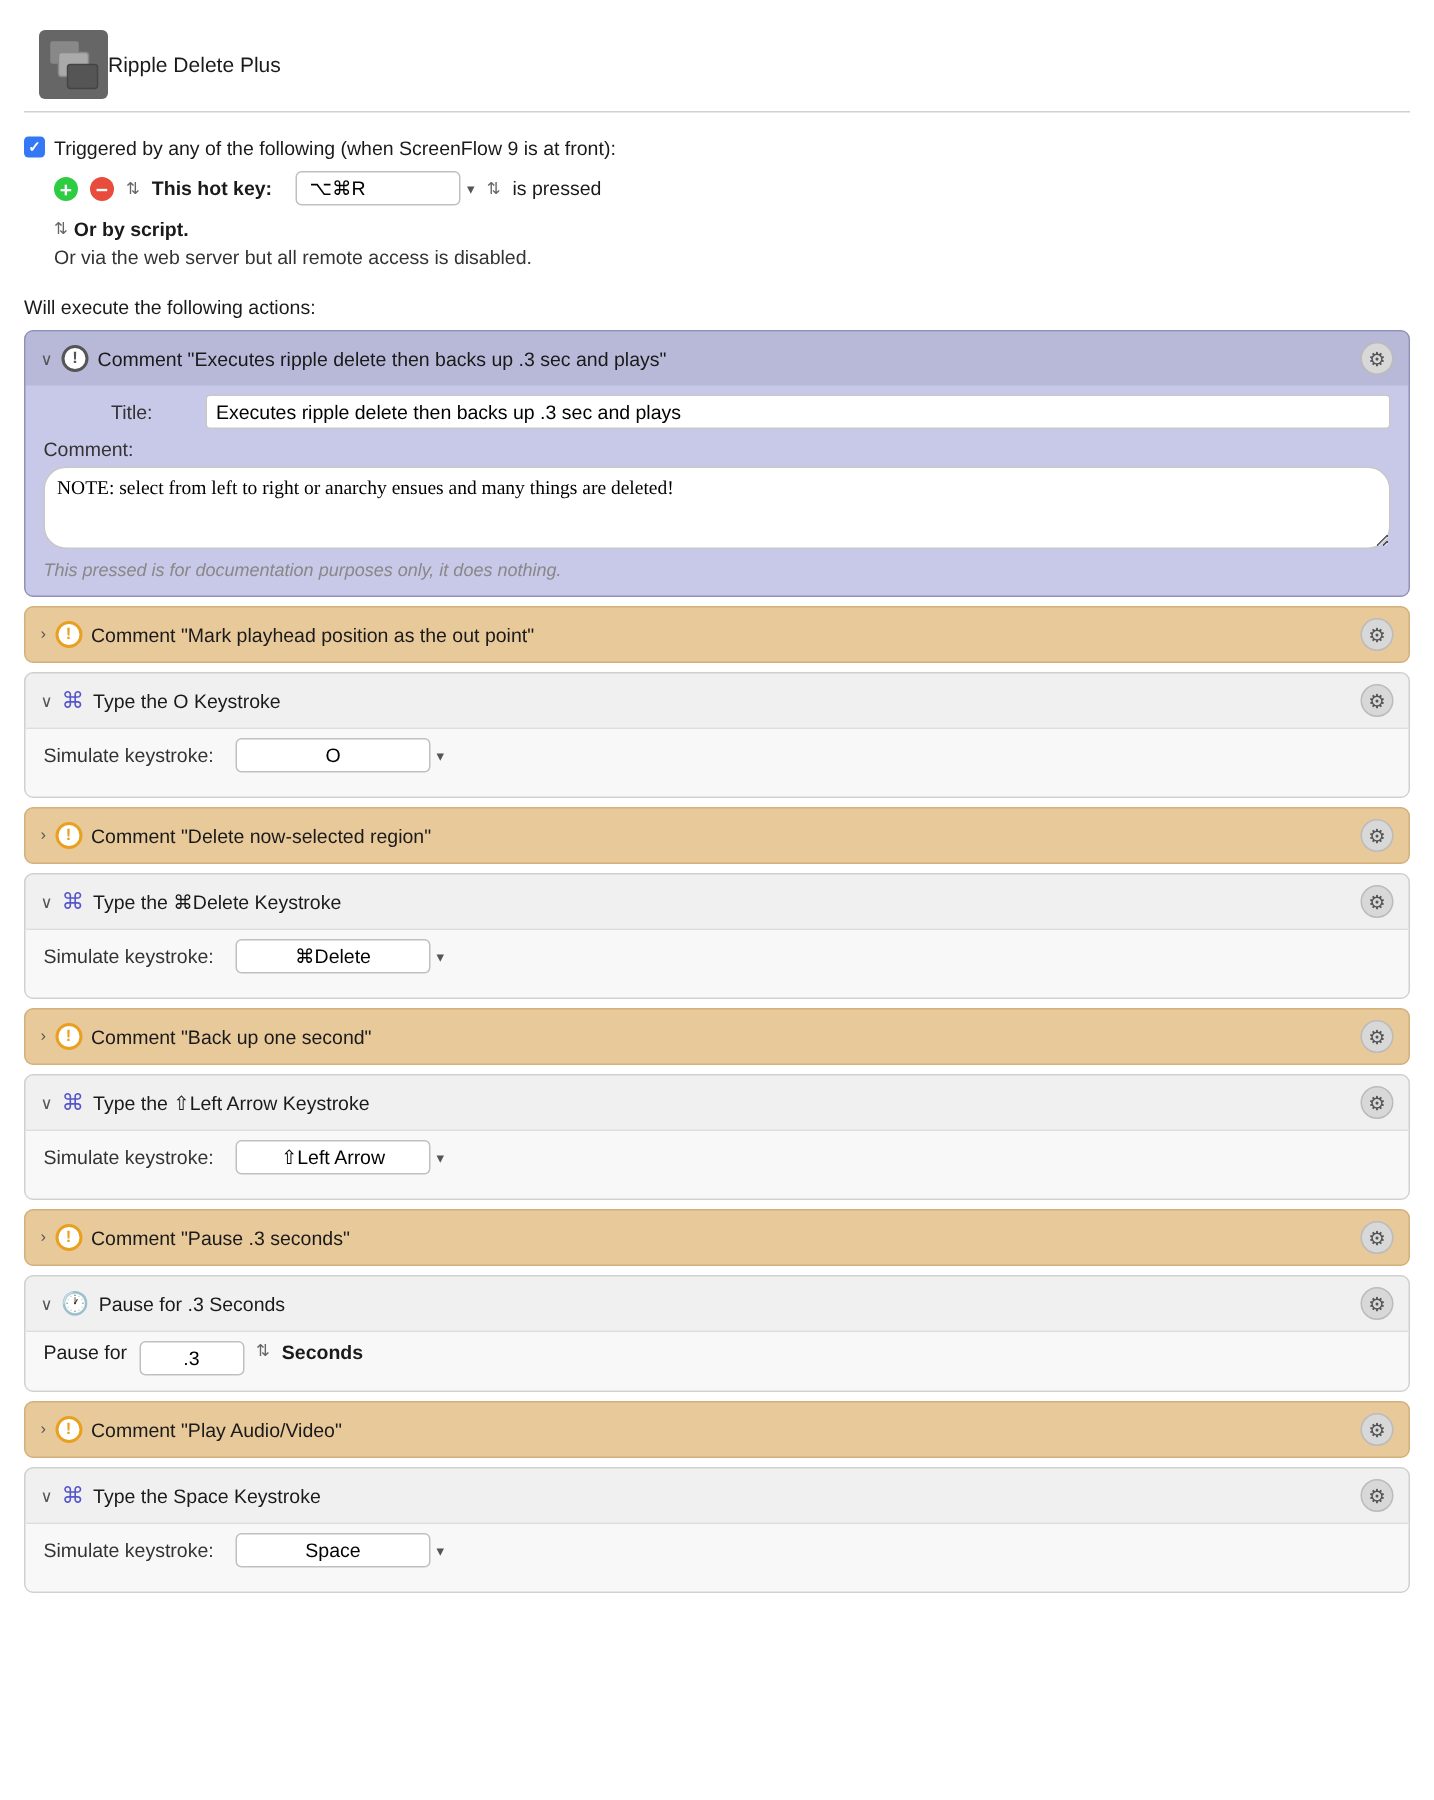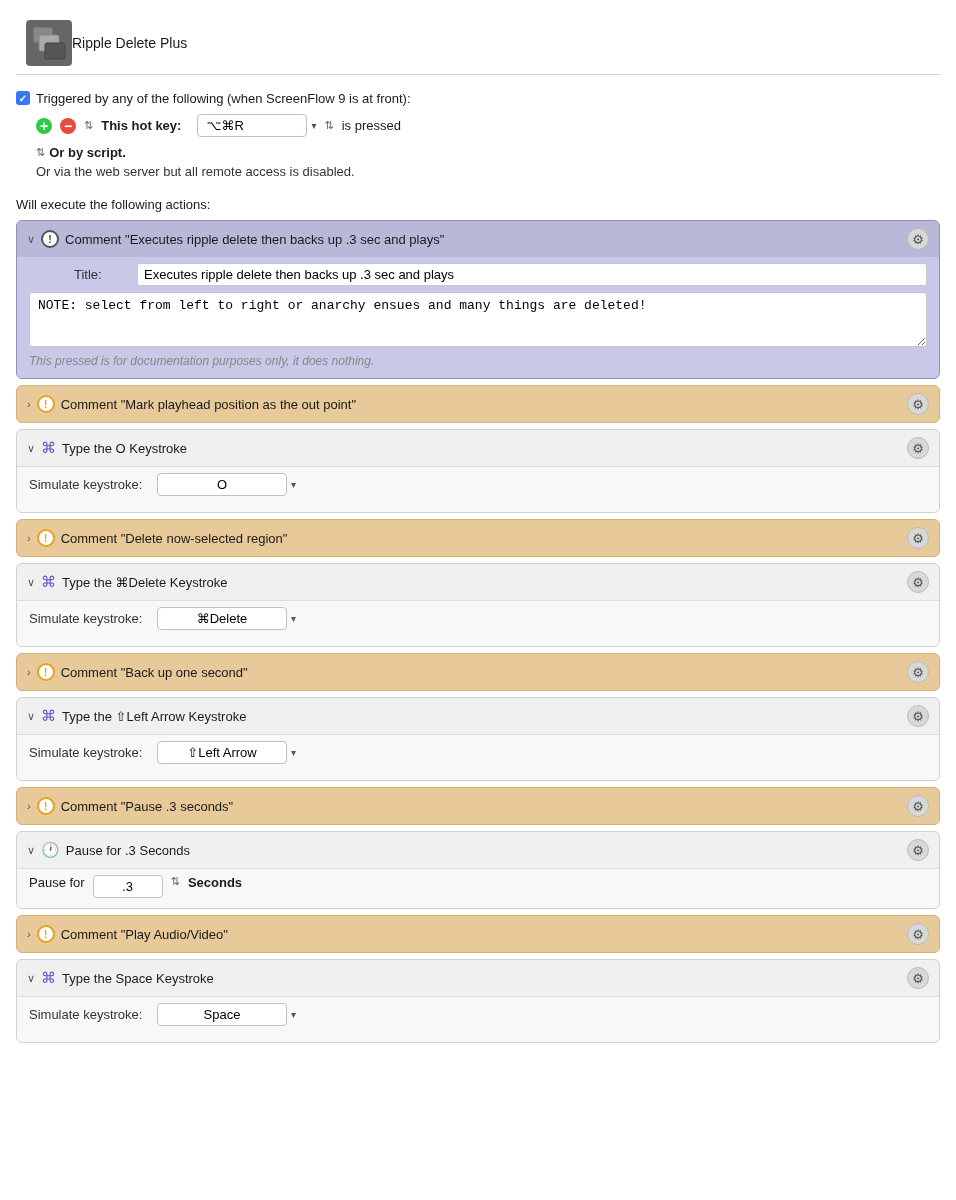--- a/index.html
+++ b/index.html
@@ -255,27 +255,27 @@
       flex: 1;
       border: 1px solid #c8c8c8;
       border-radius: 3px;
       padding: 3px 6px;
       font-size: 13px;
       background: white;
     }
     .field-textarea {
       width: 100%;
       border: 1px solid #c8c8c8;
-      border-radius: 3px;
+      border-radius: 15px;
       padding: 5px 8px;
       font-size: 13px;
       background: white;
       resize: vertical;
       min-height: 55px;
-      font-family: Liberation Mono, monospace;
+      font-family: Liberation Serif, serif;
     }
     .documentation-note {
       color: #888;
       font-size: 12px;
       font-style: italic;
       margin-top: 4px;
     }
 
     .keystroke-input-group {
       display: flex;
@@ -392,20 +392,21 @@
           <div class="action-icon-exclaim-blue">!</div>
           <span>Comment "Executes ripple delete then backs up .3 sec and plays"</span>
         </div>
         <div class="gear-btn">⚙</div>
       </div>
       <div class="action-body-comment">
         <div class="field-row">
           <span class="field-label">Title:</span>
           <input class="field-input" type="text" value="Executes ripple delete then backs up .3 sec and plays" style="">
         </div>
+        <div style="margin-bottom:4px; color:#333">Comment:</div>
         <textarea class="field-textarea" style="">NOTE: select from left to right or anarchy ensues and many things are deleted!</textarea>
         <div class="documentation-note">This pressed is for documentation purposes only, it does nothing.</div>
       </div>
     </div>
 
     <div class="action-comment-collapsed">
       <div class="action-header-left">
         <span class="expand-arrow">›</span>
         <div class="comment-action-icon">!</div>
         <span>Comment "Mark playhead position as the out point"</span>

